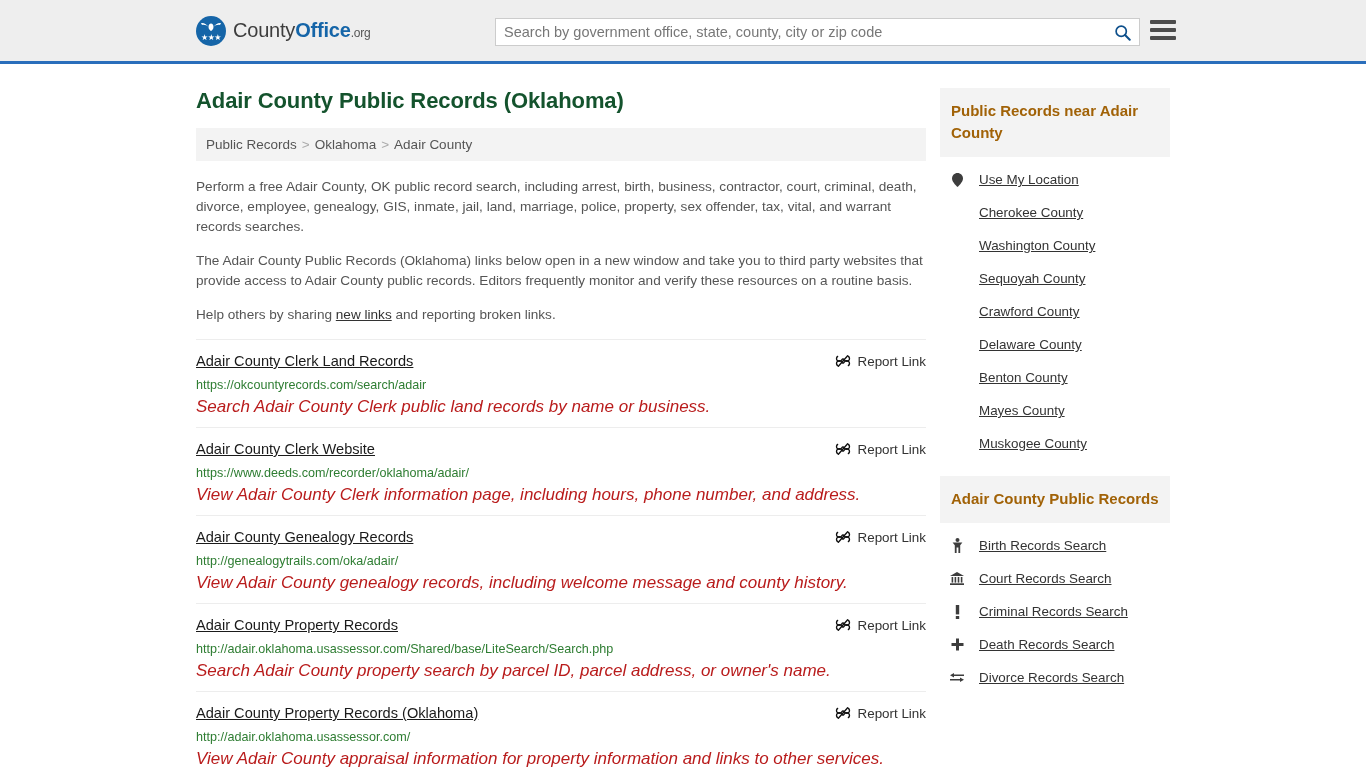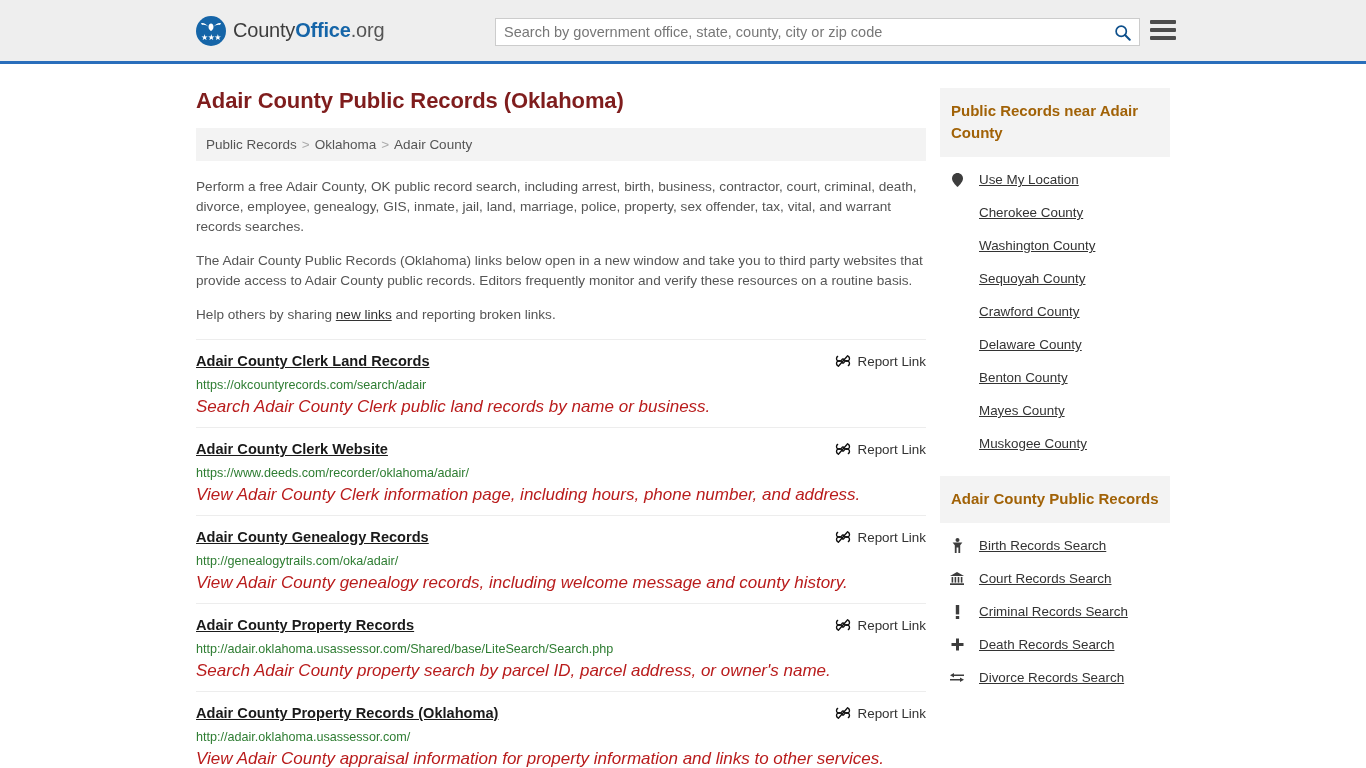--- a/index.html
+++ b/index.html
@@ -51,21 +51,21 @@
     letter-spacing: -0.5px;
     line-height: 8px;
   }
   .brand-text {
     font-size: 20px;
     letter-spacing: -0.2px;
     white-space: nowrap;
   }
   .brand-text .county { color: #3d3d3d; }
   .brand-text .office { color: #1565a8; font-weight: bold; }
-  .brand-text .dotorg { color: #555555; font-size: 20px; }
+  .brand-text .dotorg { color: #555555; font-size: 12px; }
 
   .search-wrap {
     position: absolute;
     left: 495px;
     top: 18px;
     width: 645px;
     height: 28px;
     background: #ffffff;
     border: 1px solid #cccccc;
     display: flex;
@@ -114,21 +114,21 @@
   .page-inner {
     display: flex;
     gap: 14px;
     width: 974px;
   }
   .main-col { width: 730px; flex: 0 0 730px; }
   .side-col { width: 230px; flex: 0 0 230px; padding-top: 24px; }
 
   h1.page-title {
     font-size: 22px;
-    color: #7f1d1d;
+    color: #14532d;
     margin: 24px 0 14px 0;
     font-weight: bold;
     letter-spacing: -0.1px;
   }
 
   .breadcrumb {
     background: #f3f3f3;
     padding: 9px 10px;
     font-size: 13.5px;
     color: #555555;
@@ -161,21 +161,21 @@
     position: relative;
   }
   .result:first-child { border-top: 1px solid #ededed; }
   .result-head {
     display: flex;
     align-items: flex-start;
     justify-content: space-between;
   }
   a.result-title {
     font-size: 14.6px;
-    font-weight: bold;
+    font-weight: normal;
     color: #1a1a1a;
     text-decoration: underline;
     line-height: 19px;
   }
   .report-link {
     display: flex;
     align-items: center;
     gap: 7px;
     font-size: 13.4px;
     color: #333333;

